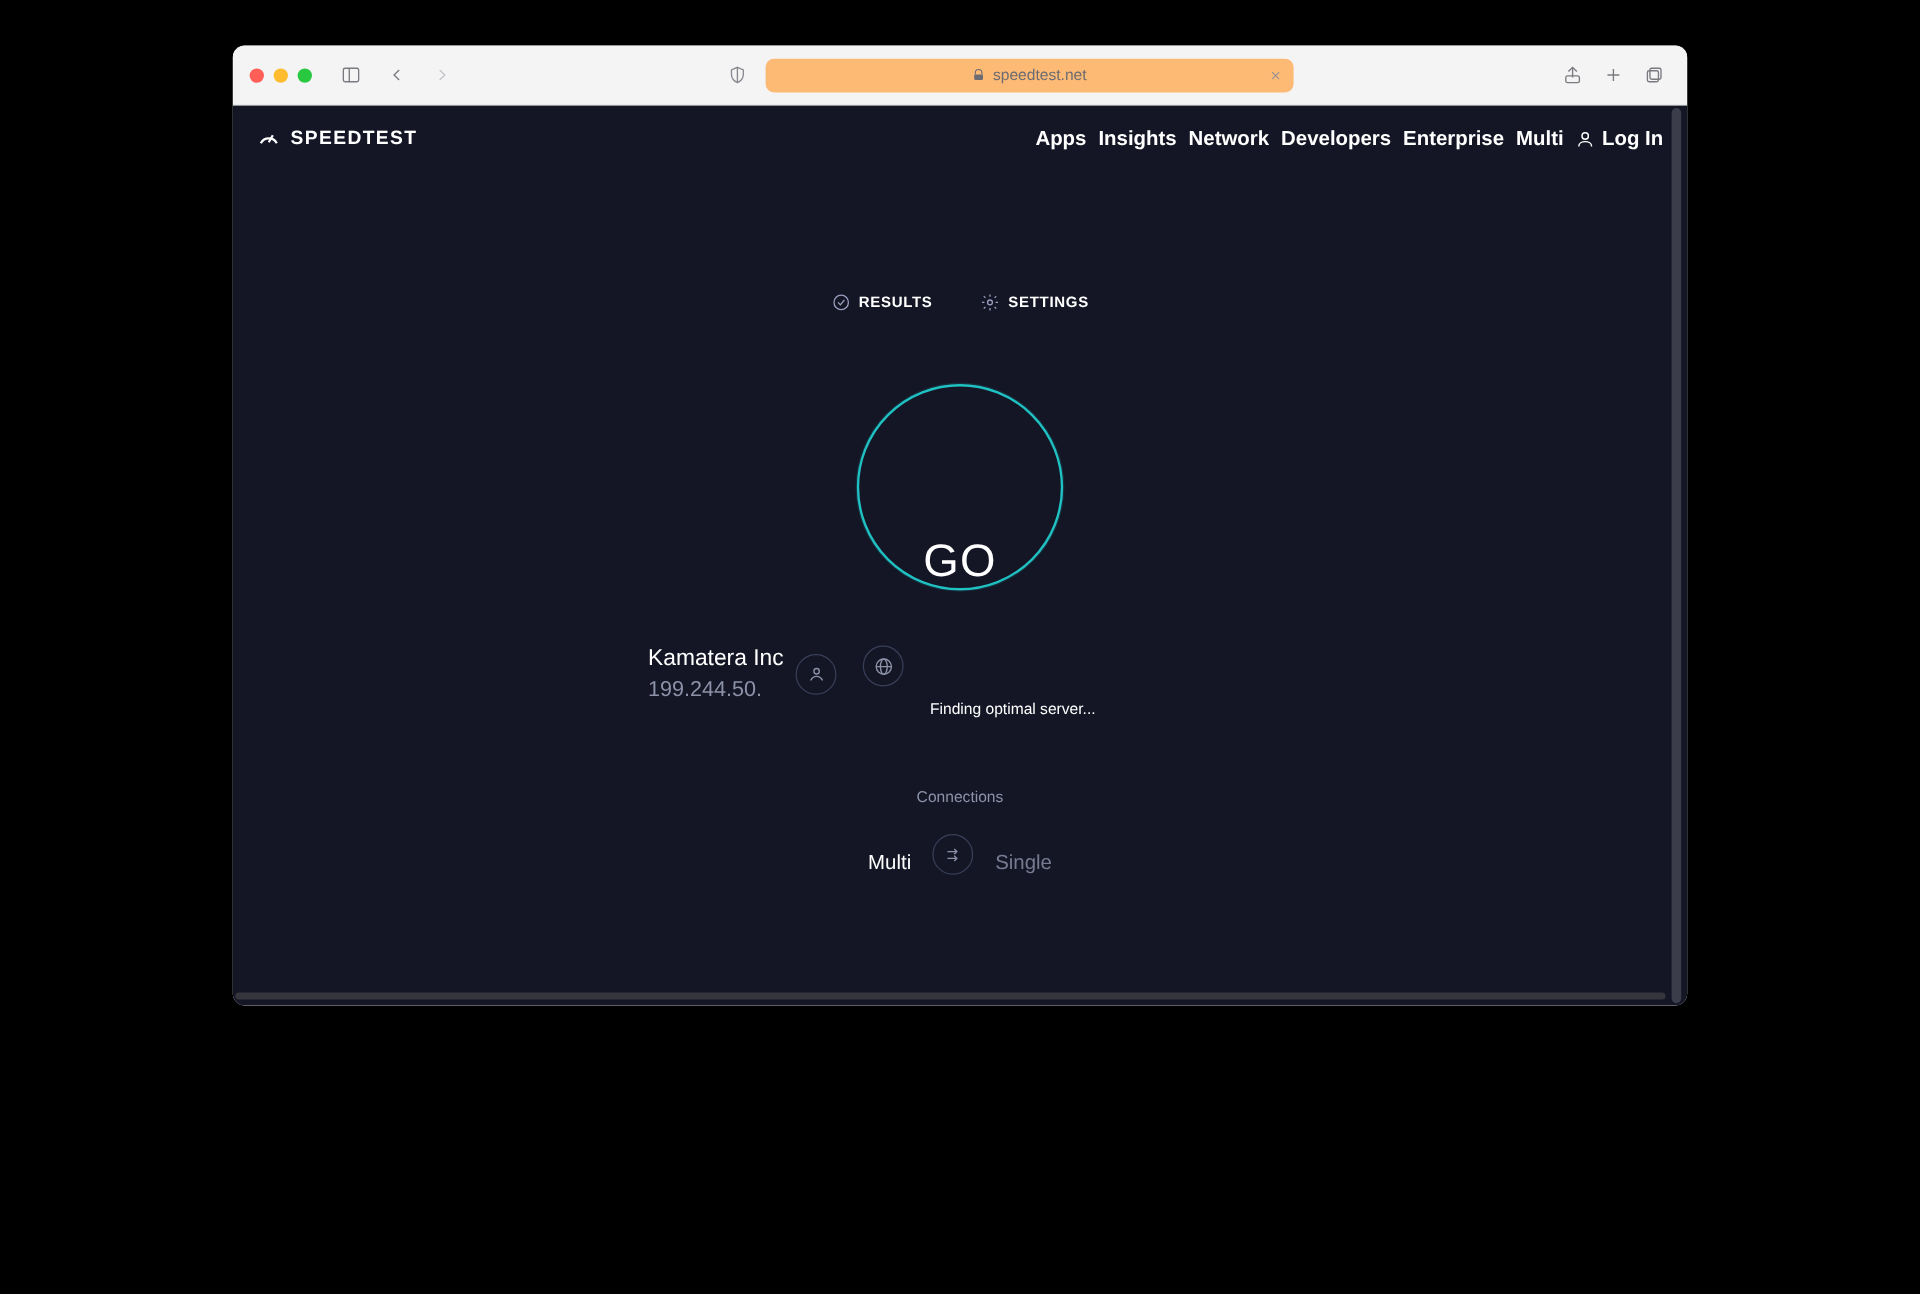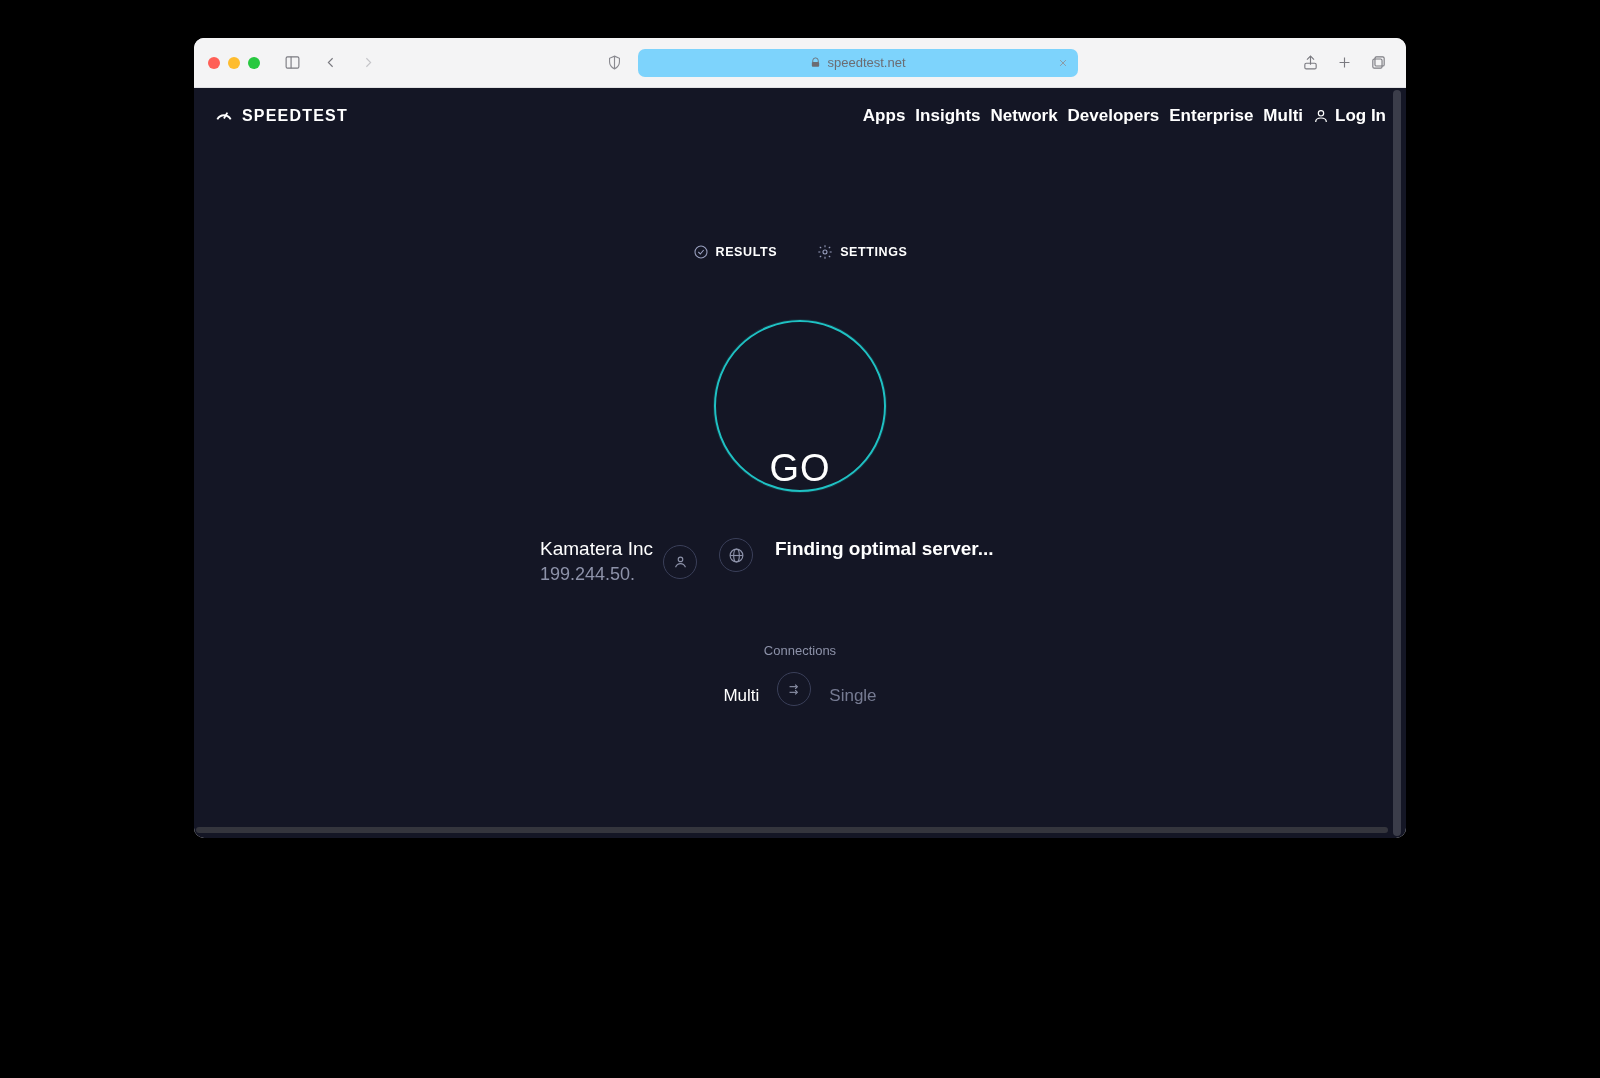--- a/index.html
+++ b/index.html
@@ -46,21 +46,21 @@
     color: #7a7a80;
     border-radius: 6px;
   }
   .tb-ic svg { width: 17px; height: 17px; stroke: currentColor; fill: none; stroke-width: 1.6; }
   .tb-ic.disabled { color: #c5c5c9; }
 
   .addr {
     flex: 0 0 440px;
     height: 28px;
     margin: 0 auto;
-    background: #7dd3fc;
+    background: #fdba74;
     border-radius: 7px;
     display: flex;
     align-items: center;
     justify-content: center;
     position: relative;
     color: #6c6c72;
     font-size: 13px;
   }
   .addr .lock { margin-right: 6px; display:flex; }
   .addr .lock svg { width: 11px; height: 11px; fill: #6c6c72; }
@@ -139,24 +139,24 @@
   .isp-block { display:flex; align-items:center; gap:10px; }
   .isp-text .isp-name { font-size:19px; font-weight:500;}
   .isp-text .isp-ip { font-size:18px; color:#8d92a9; margin-top:4px;}
   .circ-ic {
     width:34px; height:34px; border-radius:50%;
     border:1.5px solid #3a3f59;
     display:flex; align-items:center; justify-content:center;
     flex-shrink:0;
   }
   .circ-ic svg{ width:17px; height:17px; stroke:#8d92a9; fill:none; stroke-width:1.6;}
-  .server-msg { font-size:19px; font-weight:700; }
+  .server-msg { font-size:13px; font-weight:400;margin-top:45px; }
 
   .conn { margin-top: 58px; text-align:center; }
-  .conn-label { color:#8d92a9; font-size:13px; margin-bottom:14px;}
+  .conn-label { color:#8d92a9; font-size:13px; margin-bottom:24px;}
   .conn-row { display:flex; align-items:flex-end; gap:18px; justify-content:center;}
   .conn-row span { font-size:17px; cursor:pointer;}
   .conn-row .multi { color:#fff; }
   .conn-row .single { color:#767b92; }
   .conn-row .circ-ic { width:34px;height:34px;}
 </style>
 </head>
 <body>
 
 <div class="window">

